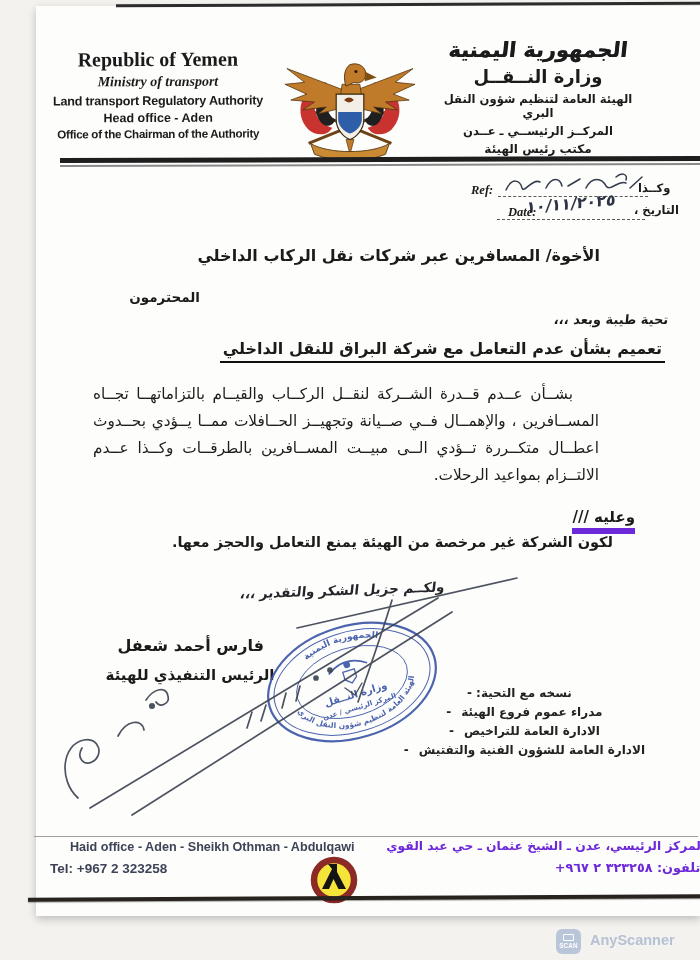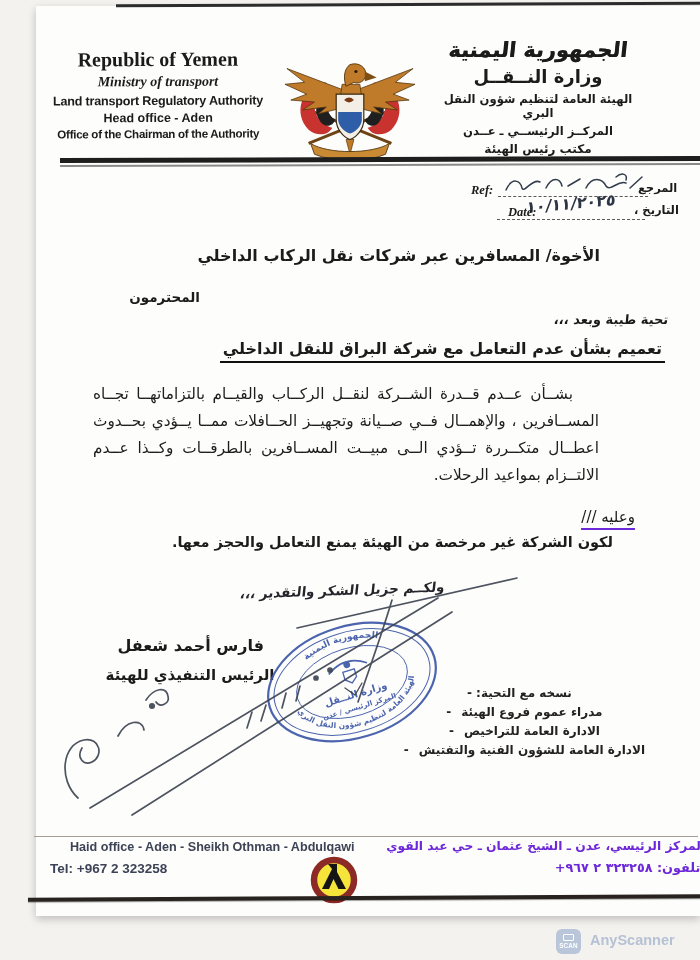--- a/index.html
+++ b/index.html
@@ -36,21 +36,21 @@
   .date-val{left:500px;top:194px;width:142px;text-align:center;font-size:16px;font-weight:bold;color:#2d3544;
             transform:rotate(-5deg) skewX(-10deg);letter-spacing:1px;}
   
   .addressee{right:115px;top:246px;font-size:16px;font-weight:bold;}
   .honorific{left:126px;top:241px;width:74px;font-size:13.5px;font-weight:bold;text-align:right;margin-top:48px;}
   .greeting{right:47px;top:312px;font-size:13px;font-weight:bold;transform:skewX(-5deg);}
   .subject{left:165px;top:339px;width:500px;font-size:16px;font-weight:bold;}
   .subject span{border-bottom:2.2px solid #101010;padding:0 3px 3px;}
   .body-par{left:93px;top:381px;width:506px;font-size:15.3px;font-weight:normal;line-height:27px;
             text-align:justify;direction:rtl;text-indent:26px;color:#1d1d1d;}
-  .taken{right:80px;top:508px;font-size:15px;font-weight:normal;border-bottom:2px solid #6d28d9;padding-bottom:2px;}
+  .taken{right:80px;top:508px;font-size:15px;font-weight:bold;border-bottom:6px solid #6d28d9;padding-bottom:2px;}
   .resolution{right:102px;top:534px;font-size:14.5px;font-weight:bold;}
   .closing{left:240px;top:582px;font-size:13.5px;font-weight:bold;transform:rotate(-2deg) skewX(-8deg);color:#24242a;}
   
   .sig-name{left:118px;top:636px;width:146px;text-align:right;font-size:16px;font-weight:bold;}
   .sig-title{left:104px;top:666px;width:172px;text-align:center;font-size:15px;font-weight:bold;}
   
   .copies{right:70px;top:686px;direction:rtl;text-align:center;font-size:12px;font-weight:600;color:#23221f;}
   .copies .head{margin-bottom:3px;}
   .copies .row{margin-top:5px;}
   .copies .dash{margin:0 10px;}
@@ -113,21 +113,21 @@
     <div class="a1">الجمهورية اليمنية</div>
     <div class="a2">وزارة النــقــل</div>
     <div class="a3">الهيئة العامة لتنظيم شؤون النقل البري</div>
     <div class="a4">المركــز الرئيســي ـ عــدن</div>
     <div class="a5">مكتب رئيس الهيئة</div>
   </div>
 
   <div class="abs rule1"></div>
   <div class="abs rule2"></div>
 
-  <div class="abs ref-ar rtl">المرجع</div>
+  <div class="abs ref-ar rtl">وكــذا</div>
   <svg class="abs" style="left:500px;top:172px;width:146px;height:26px" viewBox="0 0 146 26">
     <g fill="none" stroke="#333c4c" stroke-width="1.5" stroke-linecap="round">
       <path d="M6,18 C12,5 20,8 22,16 C24,22 32,6 40,10"></path>
       <path d="M46,16 C52,4 60,6 62,14"></path>
       <path d="M68,14 L80,7"></path>
       <path d="M86,16 C92,4 102,6 106,14 C110,20 118,8 126,11"></path>
       <path d="M130,16 L142,5"></path>
       <path d="M116,5 C122,0 128,2 126,8"></path>
     </g>
   </svg>

